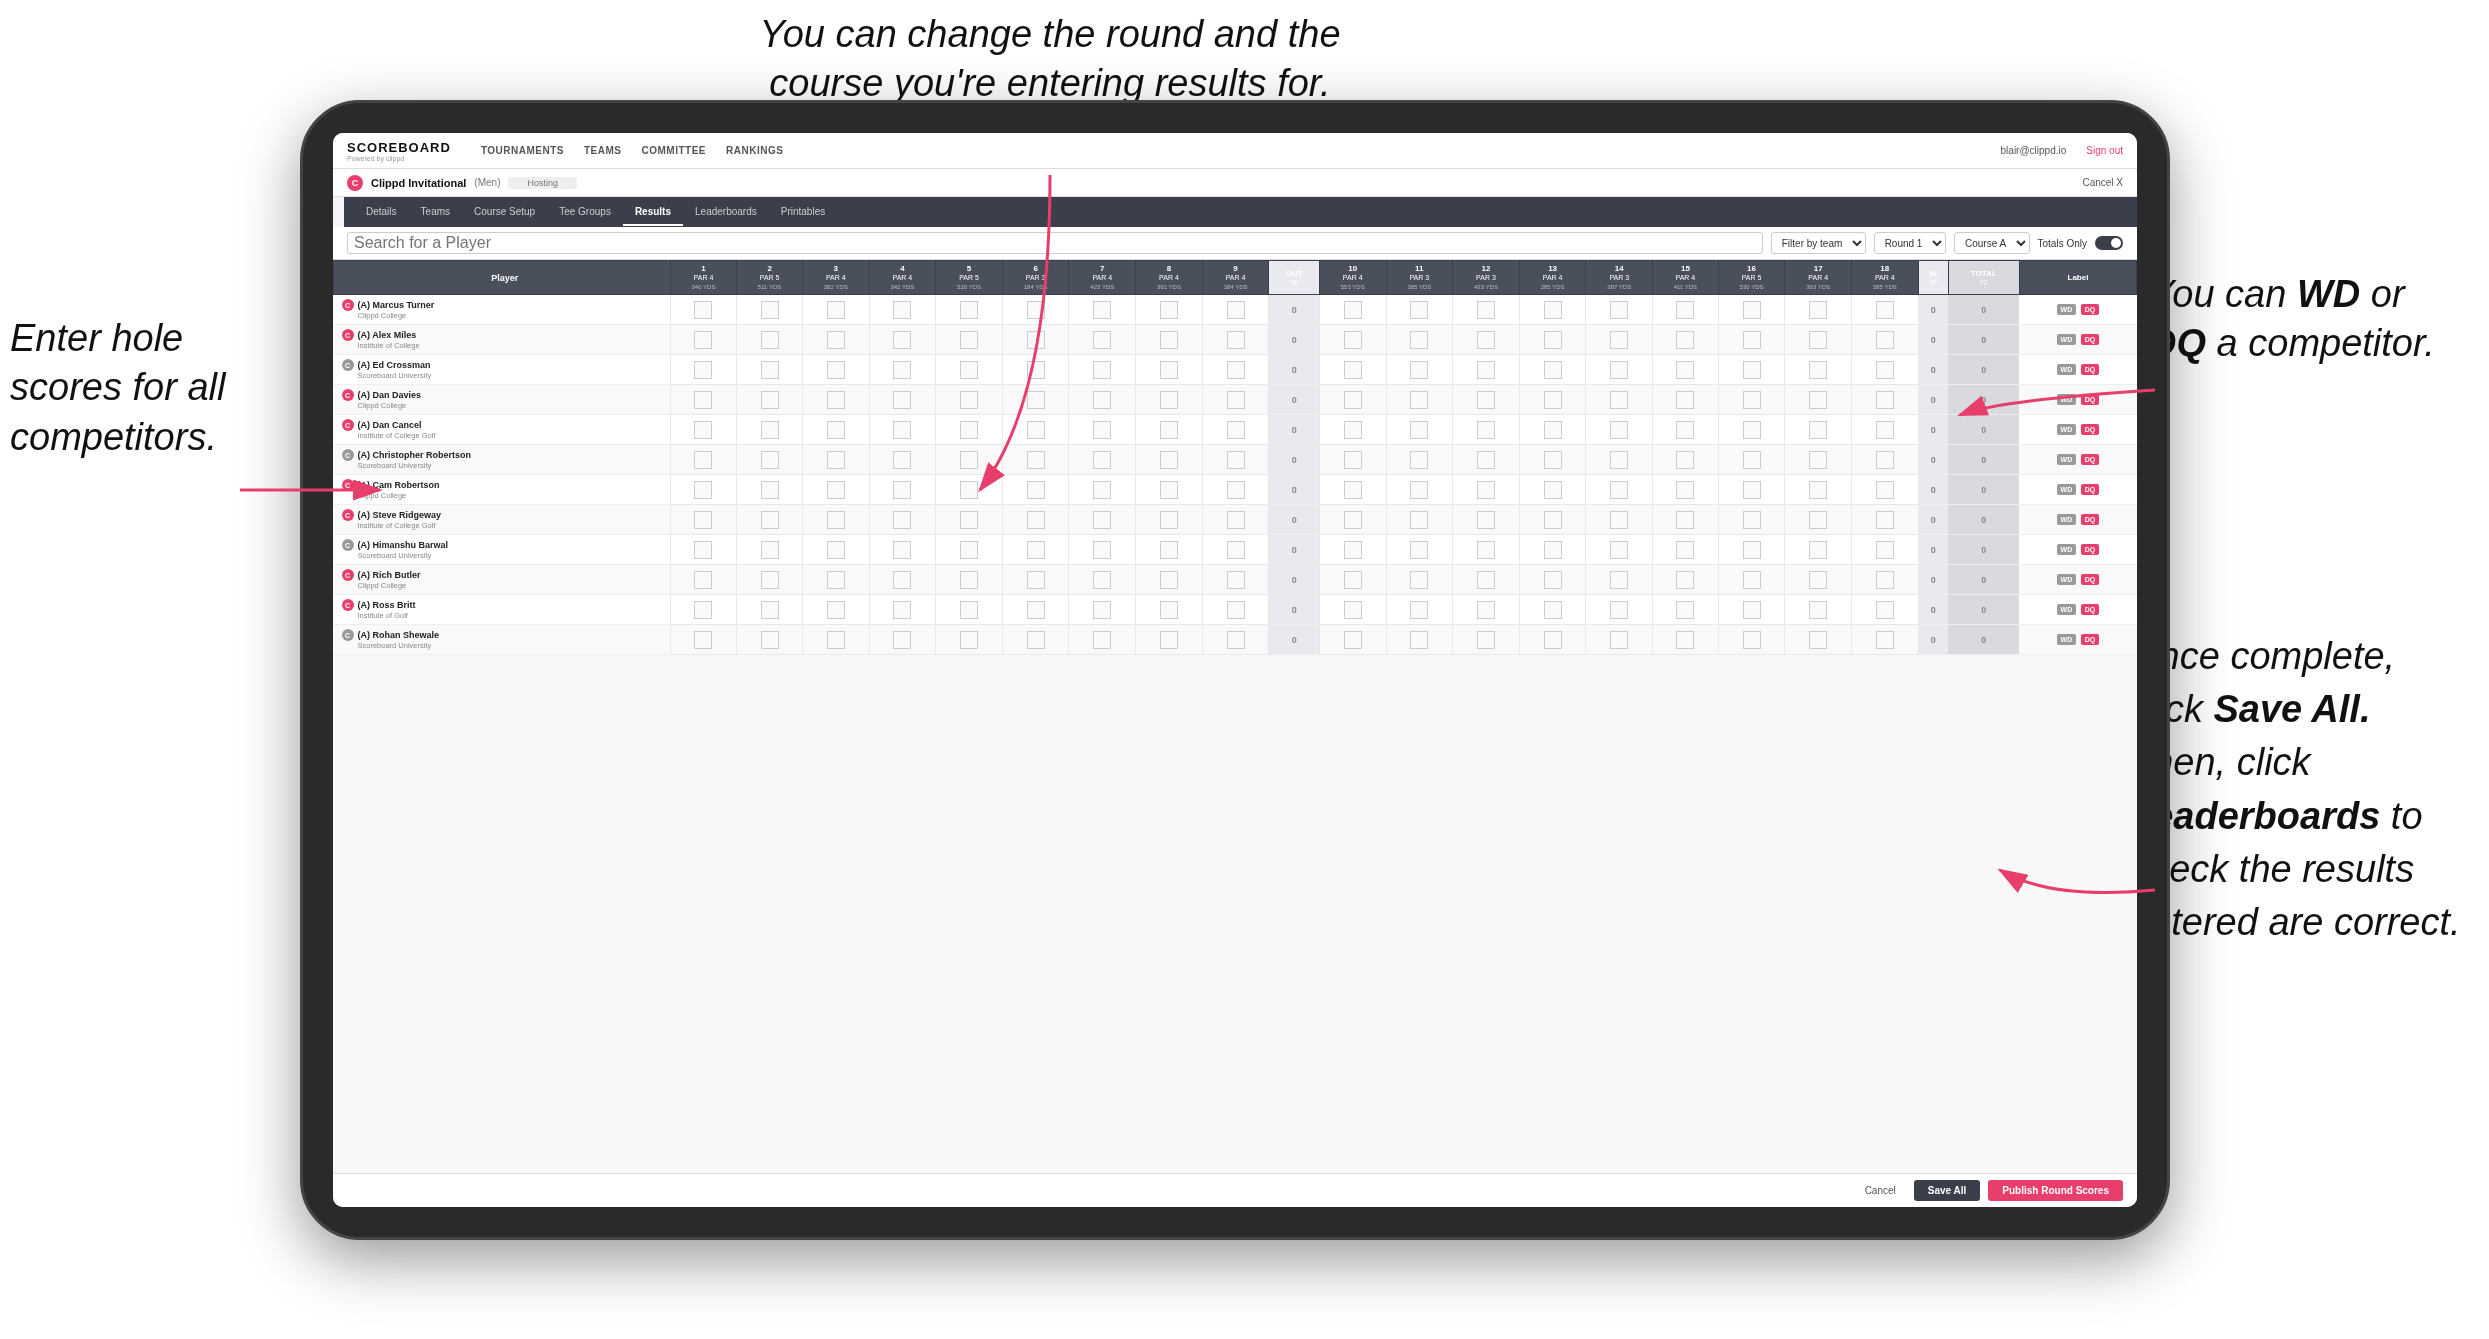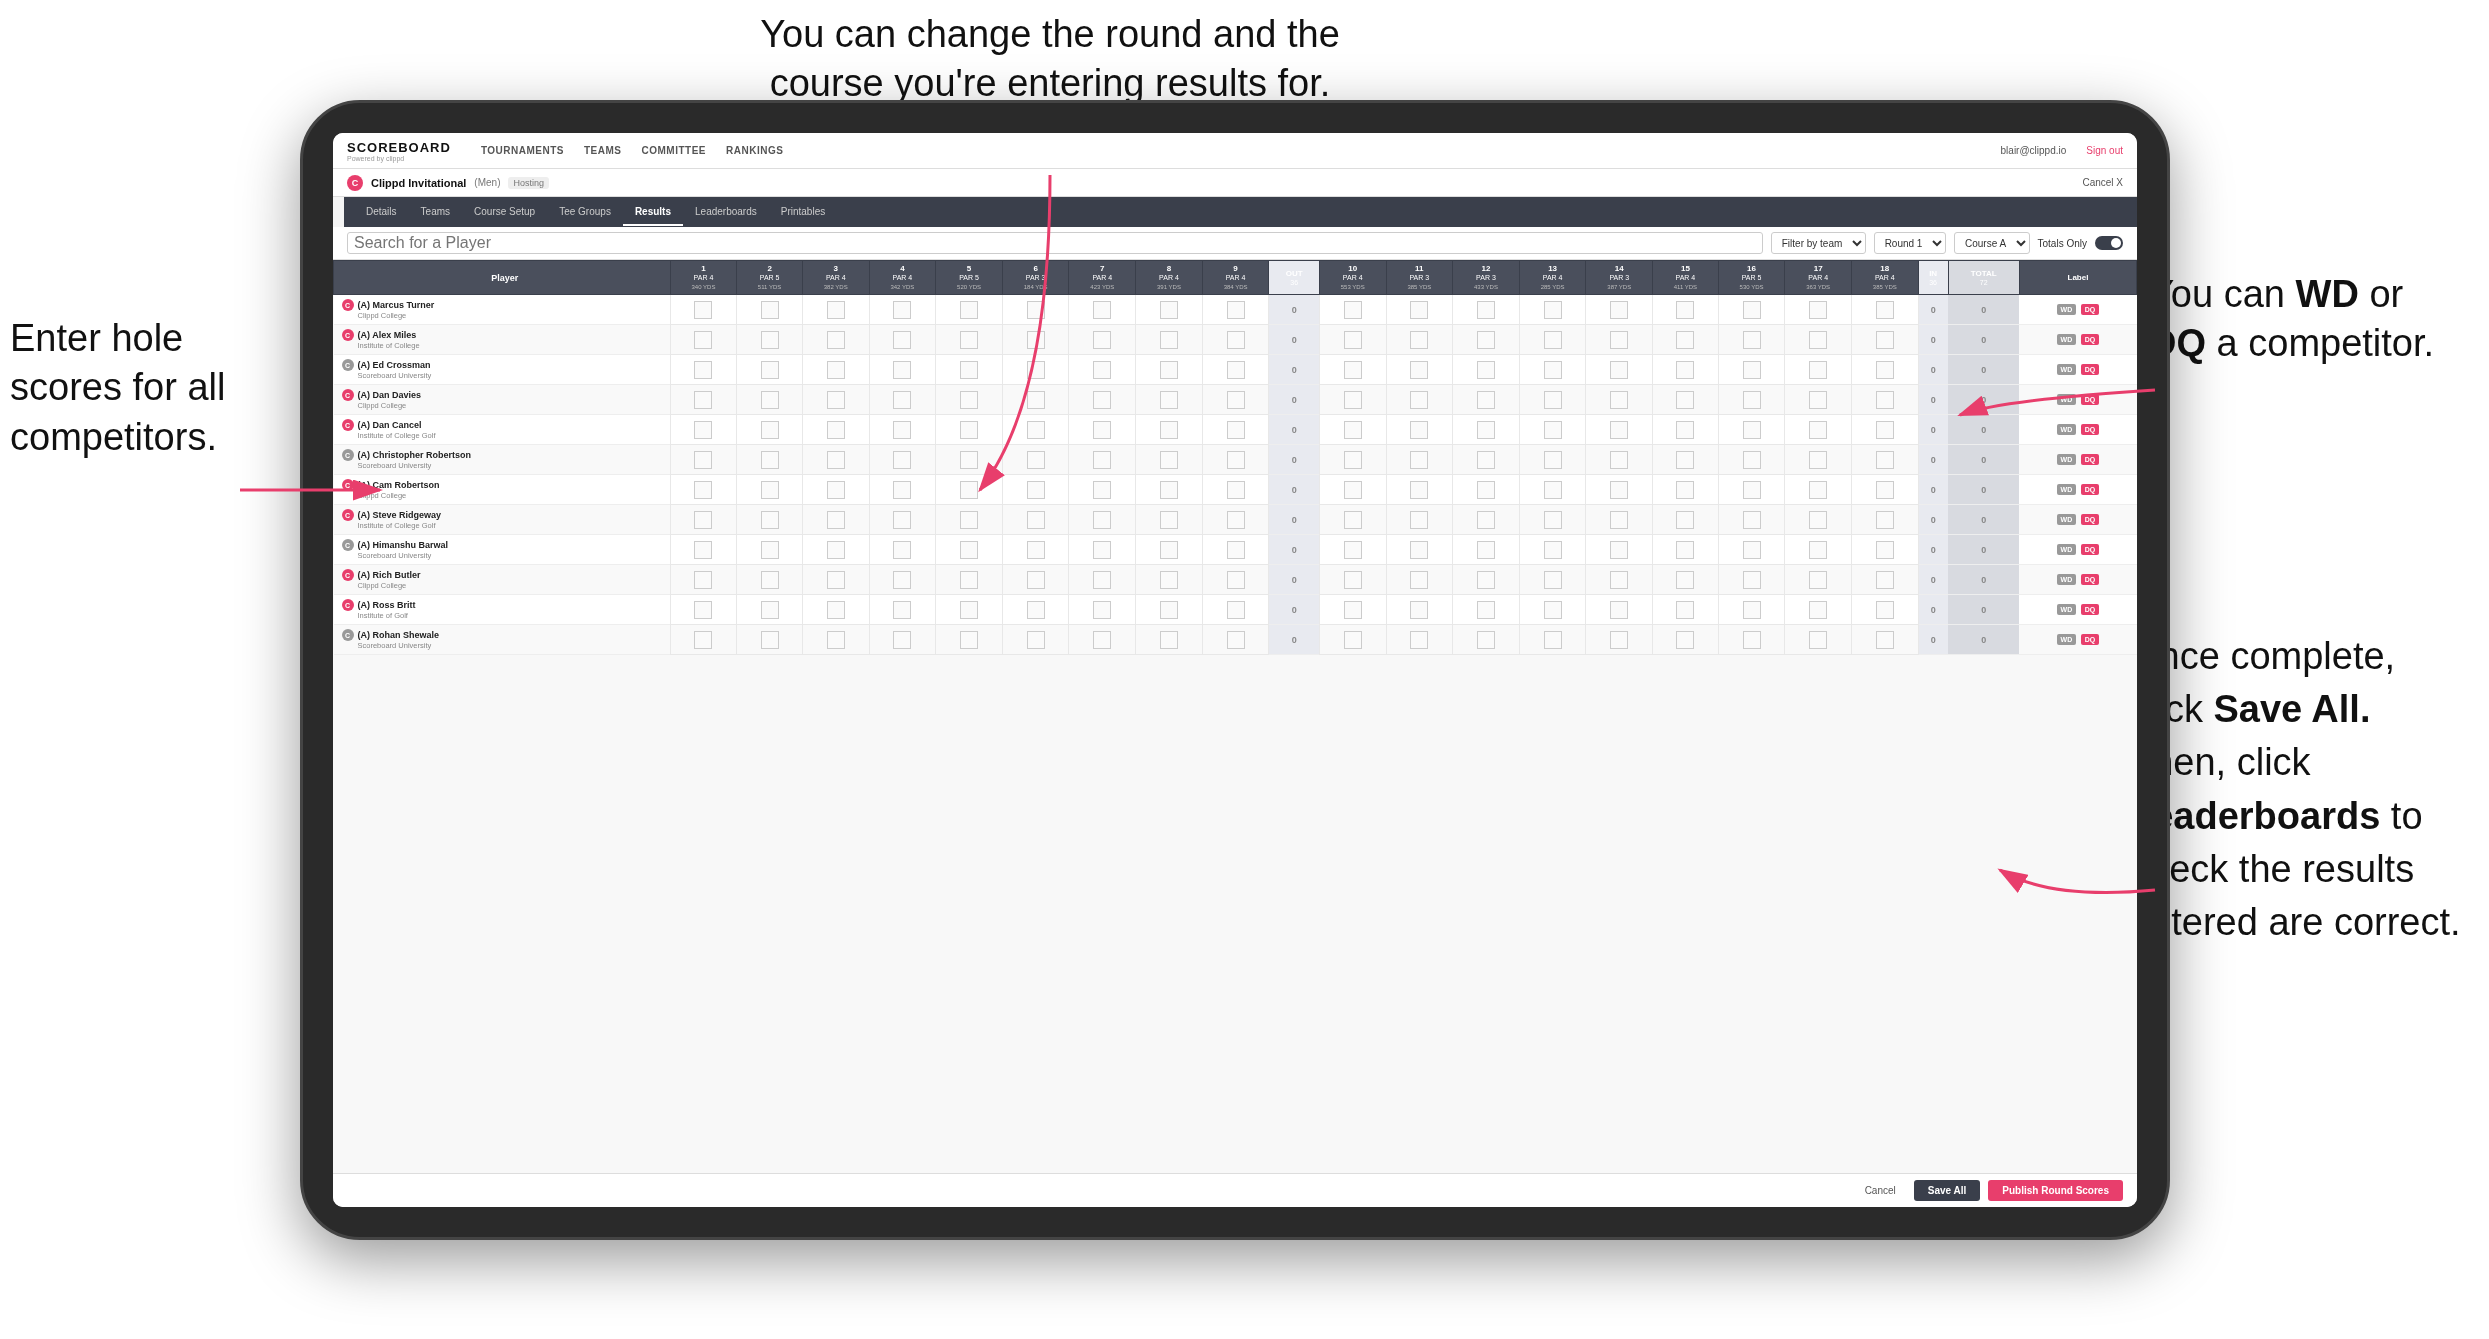--- a/index.html
+++ b/index.html
@@ -12,20 +12,21 @@
       position: relative;
     }
 
     
     .annotation {
       position: absolute;
       font-size: 36px;
       line-height: 1.3;
       color: #111;
       font-family: Arial, Helvetica, sans-serif;
+      font-style: italic;
     }
     .annotation strong { font-weight: 700; }
 
     
     .tablet-frame {
       position: absolute;
       left: 300px;
       top: 100px;
       width: 1870px;
       height: 1140px;
@@ -121,21 +122,21 @@
     }
     .tournament-title {
       font-size: 11px;
       font-weight: 700;
       color: #111;
     }
     .hosting-badge {
       font-size: 9px;
       color: #777;
       background: #eee;
-      padding: 1px 5px;
+      padding: 1px 19px;
       border-radius: 3px;
     }
     .cancel-btn {
       margin-left: auto;
       font-size: 10px;
       color: #555;
       cursor: pointer;
     }
 
     

